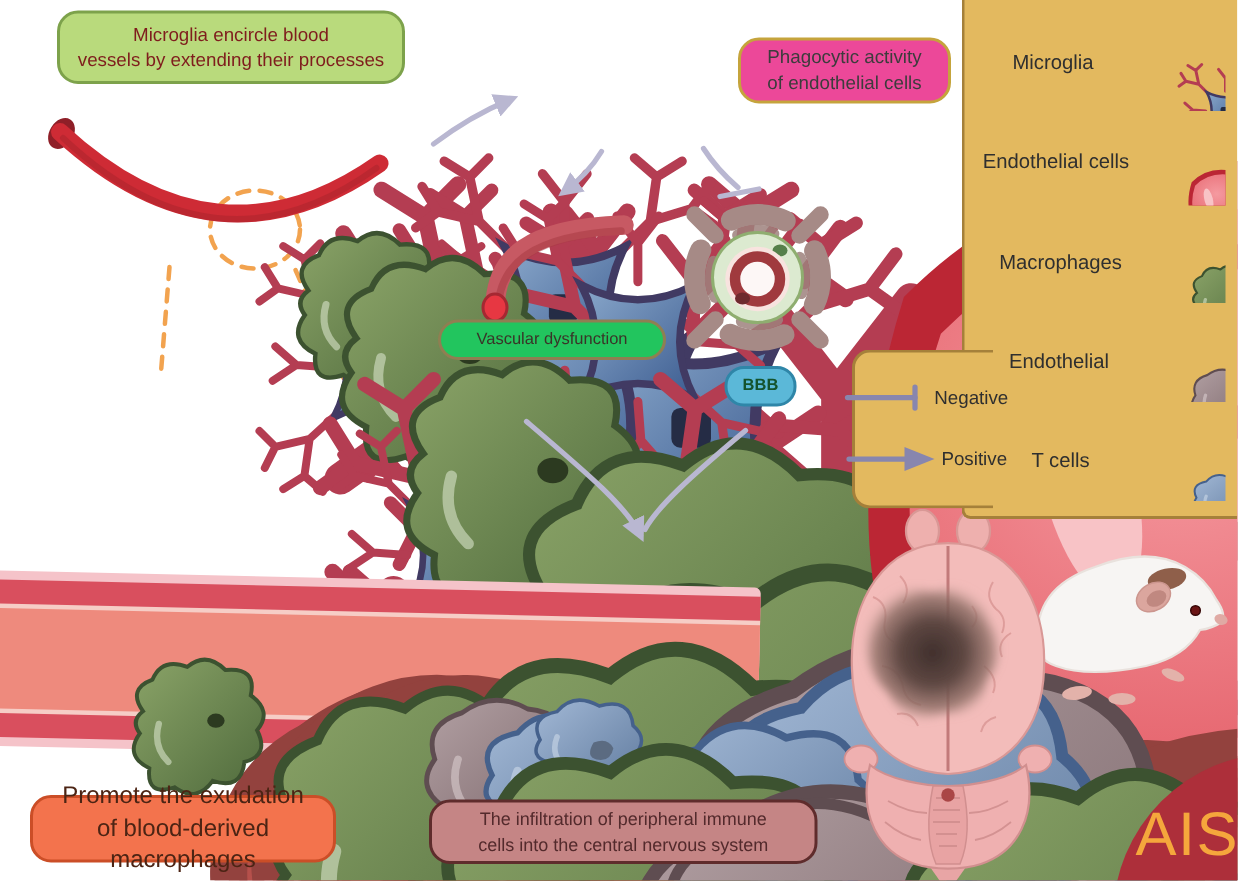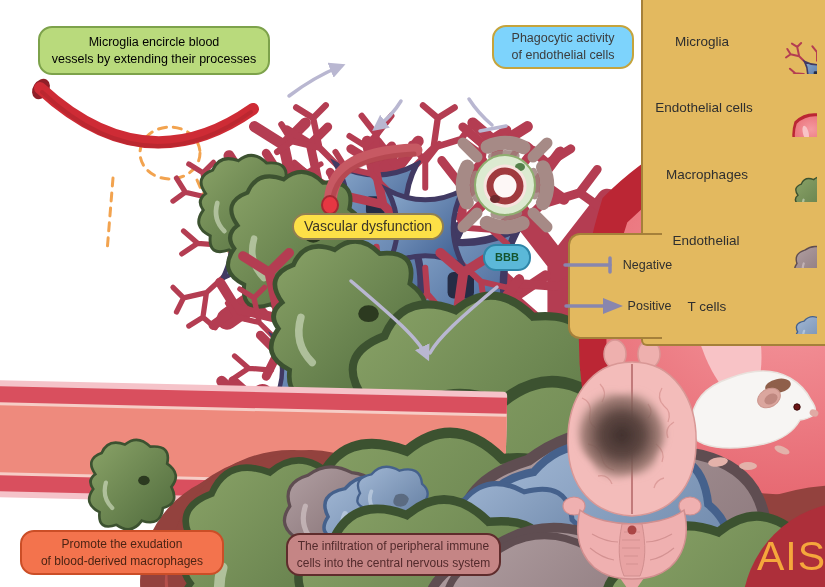--- a/index.html
+++ b/index.html
@@ -2,31 +2,31 @@
 <html><head>
 <meta charset="utf-8">
 <style>
   html,body{margin:0;padding:0;background:#fff;}
   .stage{position:relative;width:825px;height:587px;background:#ffffff;overflow:hidden;
          font-family:"Liberation Sans",sans-serif;}
   .art{position:absolute;left:0;top:0;z-index:1;}
   .box{position:absolute;display:flex;align-items:center;justify-content:center;text-align:center;
        border:2px solid;border-radius:14px;box-sizing:border-box;z-index:4;line-height:1.35;}
   .box span{white-space:pre-line;display:block;}
-  .green-box{left:38px;top:26px;width:232px;height:49px;background:#b9da7c;border-color:#7da24b;
-             color:#000000;font-size:12.5px;}
-  .yellow-box{left:492px;top:25px;width:142px;height:44px;background:#7dd3fc;border-color:#c5a43c;
+  .green-box{left:38px;top:7px;width:232px;height:49px;background:#b9da7c;border-color:#7da24b;
+             color:#7f1d1d;font-size:12.5px;}
+  .yellow-box{left:492px;top:25px;width:142px;height:44px;background:#ec4899;border-color:#c5a43c;
              color:#3c3c3c;font-size:12.5px;}
-  .tan-pill{left:292px;top:213px;width:152px;height:27px;background:#fde047;border-color:#8f7f52;
-             color:#3a3428;font-size:14px;border-radius:14px;}
+  .tan-pill{left:292px;top:213px;width:152px;height:27px;background:#22c55e;border-color:#8f7f52;
+             color:#3a3428;font-size:11px;border-radius:14px;}
   .bbb-pill{left:483px;top:244px;width:48px;height:27px;background:#5bb8d8;border-color:#2f86a8;
              color:#14532d;font-size:11px;font-weight:bold;border-radius:13px;}
   .orange-box{left:20px;top:530px;width:204px;height:45px;background:#f3734d;border-color:#cb4e27;
-             color:#4c2414;font-size:12px;}
-  .mauve-box{left:286px;top:533px;width:215px;height:43px;background:#c58585;border-color:#5f2c2c;
+             color:#4c2414;font-size:16px;}
+  .mauve-box{left:286px;top:533px;width:259px;height:43px;background:#c58585;border-color:#5f2c2c;
              color:#532a2c;font-size:12px;}
   .legend{position:absolute;left:641px;top:0;width:184px;height:346px;background:#e3b95f;
           border-left:2px solid #a5803a;border-bottom:2px solid #a5803a;border-radius:0 0 0 6px;
           box-sizing:border-box;display:flex;flex-direction:column;padding:8px 8px 4px 10px;z-index:2;}
   .lg-row{display:flex;align-items:center;justify-content:space-between;flex:1;}
   .lg-label{font-size:13.5px;color:#2f2f2f;flex:1;text-align:center;}
   .lg-icon{flex:0 0 auto;}
   .negpos{position:absolute;left:568px;top:233px;width:94px;height:106px;background:#e3b95f;
           border:2px solid #a5803a;border-right:none;border-radius:12px 0 0 12px;box-sizing:border-box;
           display:flex;flex-direction:column;justify-content:space-evenly;align-items:center;z-index:3;}

